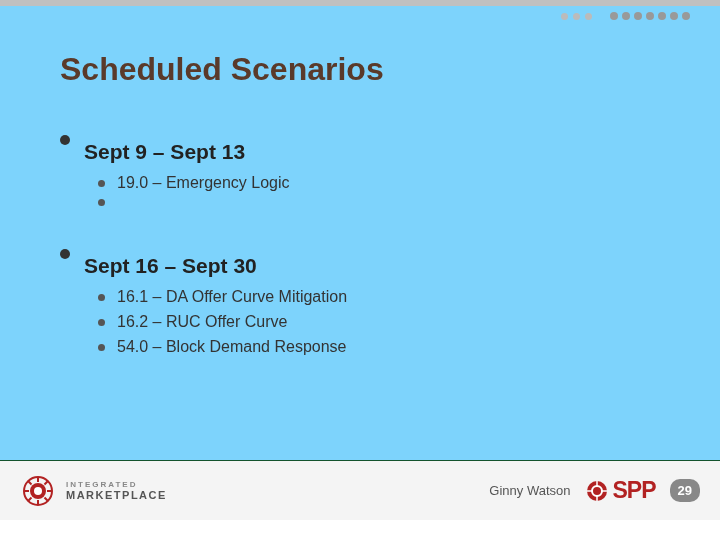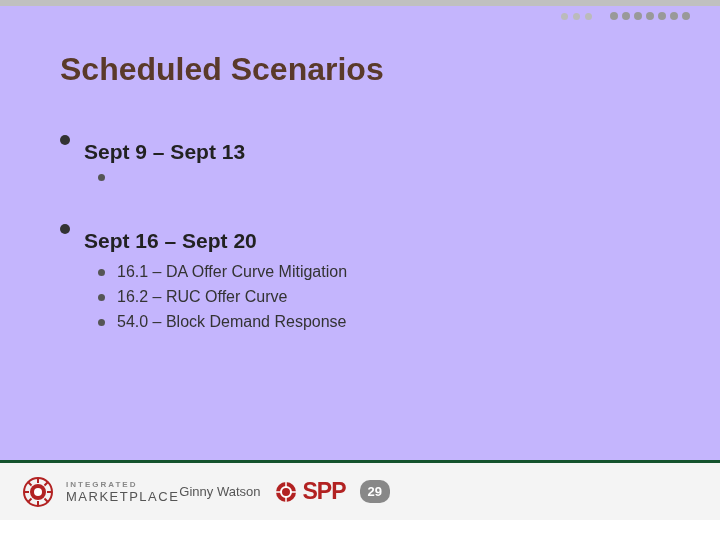--- a/index.html
+++ b/index.html
@@ -10,21 +10,21 @@
       background: #ffffff;
       font-family: 'Segoe UI', Arial, sans-serif;
       overflow: hidden;
       position: relative;
     }
 
     .slide {
       width: 720px;
       height: 520px;
       position: relative;
-      background: #c4b5fd;
+      background: #7dd3fc;
     }
 
     
     .top-bar {
       position: absolute;
       top: 0;
       left: 0;
       right: 0;
       height: 6px;
       background: #c0c0c0;
@@ -136,22 +136,23 @@
     
     .bottom-bar {
       position: absolute;
       bottom: 0;
       left: 0;
       right: 0;
       height: 60px;
       background: #f4f4f4;
       display: flex;
       align-items: center;
+      justify-content: space-between;
       padding: 0 20px;
-      border-top: 3px solid #14532d;
+      border-top: 1px solid #14532d;
     }
 
     .logo-area {
       display: flex;
       align-items: center;
       gap: 10px;
     }
 
     .logo-icon {
       width: 36px;
@@ -164,24 +165,24 @@
     }
 
     .logo-text-top {
       font-size: 8px;
       letter-spacing: 2px;
       color: #888;
       font-weight: 600;
     }
 
     .logo-text-bottom {
-      font-size: 13px;
+      font-size: 11px;
       letter-spacing: 1.5px;
       color: #555;
-      font-weight: 400;
+      font-weight: 700;
     }
 
     .bottom-right {
       display: flex;
       align-items: center;
       gap: 14px;
     }
 
     .author-name {
       font-size: 13px;
@@ -239,28 +240,32 @@
     <h1 class="title">Scheduled Scenarios</h1>
 
     <div class="section">
       <div class="section-header">
         <div class="bullet-main"></div>
         <span class="section-title">Sept 9 – Sept 13</span>
       </div>
       <div class="sub-items">
         <div class="sub-item">
           <div class="bullet-sub"></div>
+          <span class="sub-text">19.0 – Emergency Logic</span>
+        </div>
+        <div class="sub-item">
+          <div class="bullet-sub"></div>
         </div>
       </div>
     </div>
 
     <div class="section">
       <div class="section-header">
         <div class="bullet-main"></div>
-        <span class="section-title">Sept 16 – Sept 20</span>
+        <span class="section-title">Sept 16 – Sept 30</span>
       </div>
       <div class="sub-items">
         <div class="sub-item">
           <div class="bullet-sub"></div>
           <span class="sub-text">16.1 – DA Offer Curve Mitigation</span>
         </div>
         <div class="sub-item">
           <div class="bullet-sub"></div>
           <span class="sub-text">16.2 – RUC Offer Curve</span>
         </div>

